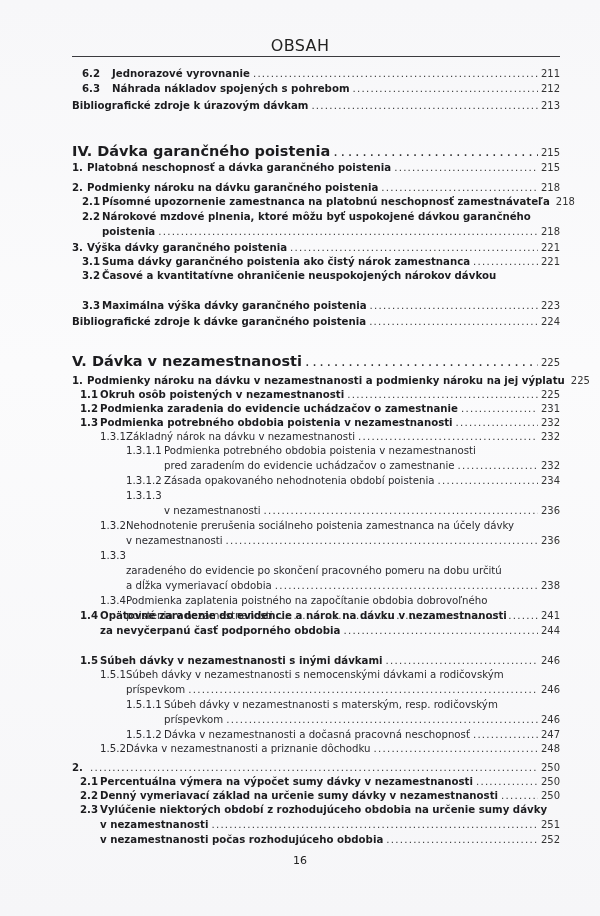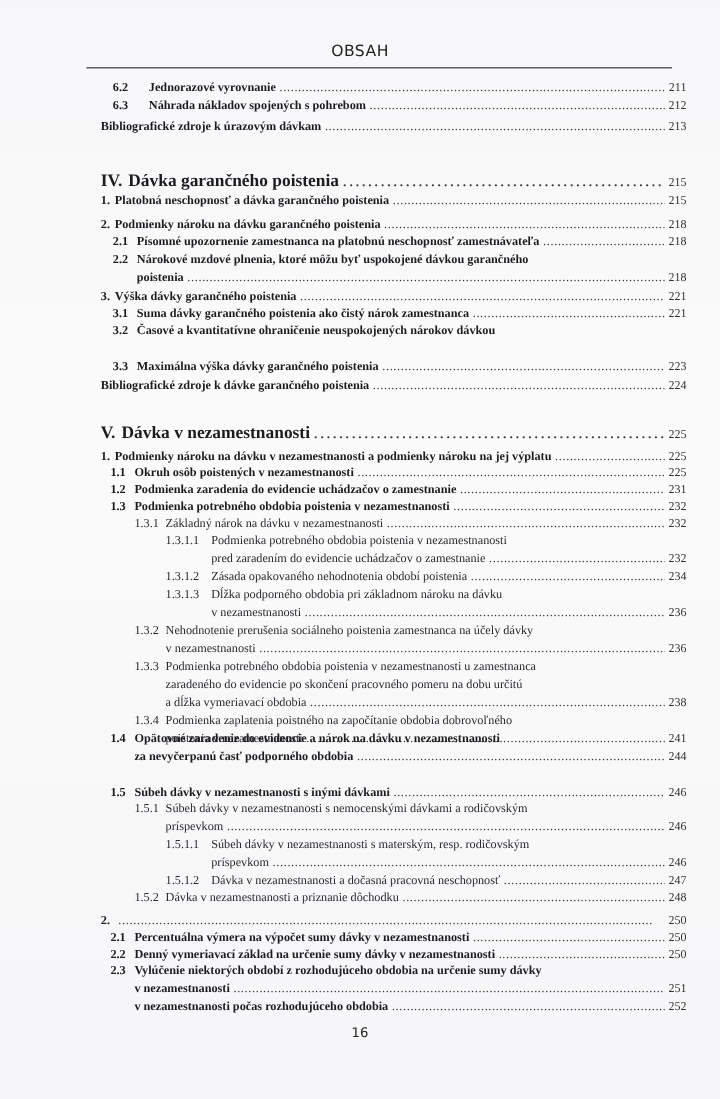--- a/index.html
+++ b/index.html
@@ -8,30 +8,30 @@
     background: #f4f4f6;
     font-family: "DejaVu Sans", sans-serif;
     color: #1c1c1f;
   }
   .page {
     position: relative; width: 600px; height: 916px;
     background: linear-gradient(180deg, #f7f7f9 0%, #fbfbfc 40%, #f6f6f8 100%);
   }
   .running-head {
     position: absolute; top: 36px; left: 0; width: 600px;
-    text-align: center; font-size: 13px; letter-spacing: 0.4px; color: #222;
+    text-align: center; font-size: 16px; letter-spacing: 0.4px; color: #222;
   }
   .head-rule {
     position: absolute; top: 56px; left: 72px; width: 488px; height: 1px;
     background: #3a3a3e;
   }
   .toc { position: absolute; top: 0; left: 0; width: 600px; }
   .entry {
-    position: absolute; left: 84px; width: 488px;
-    font-size: 10.2px; line-height: 15px; white-space: nowrap; font-family: Liberation Serif, serif;
+    position: absolute; left: 72px; width: 488px;
+    font-size: 10.2px; line-height: 15px; white-space: nowrap;
   }
   .entry .row { display: flex; align-items: baseline; }
   .entry .num { flex: 0 0 auto; }
   .entry .title { flex: 0 0 auto; }
   .entry .dots {
     flex: 1 1 auto; overflow: hidden; margin: 0 3px;
     color: #333; letter-spacing: 1.4px; font-weight: normal;
   }
   .entry .dots::before {
     content: ". . . . . . . . . . . . . . . . . . . . . . . . . . . . . . . . . . . . . . . . . . . . . . . . . . . . . . . . . . . . . . . . . . . . . . . . . . . . . . . . . . . . . . . . . . . . . . . . . . . . . . . . . . . . . . . . . . . . . . . . . . . . . . . . . . . . . . . . . . . . . . . .";
@@ -225,21 +225,20 @@
       <div class="row">
           <span class="num" style="width:38px">1.3.1.2</span>
           <span class="title">Zásada opakovaného nehodnotenia období poistenia</span>
           <span class="dots"></span>
           <span class="page-no">234</span>
         </div>
     </div>
     <div class="entry light" style="top:488px;padding-left:54px;width:434px">
       <div class="row">
           <span class="num" style="width:38px">1.3.1.3</span>
-          <span class="title">Dĺžka podporného obdobia pri základnom nároku na dávku</span>
         </div>
       <div class="row" style="padding-left:38px">
           <span class="title">v nezamestnanosti</span>
           <span class="dots"></span>
           <span class="page-no">236</span>
         </div>
     </div>
     <div class="entry light" style="top:518px;padding-left:28px;width:460px">
       <div class="row">
           <span class="num" style="width:26px">1.3.2</span>
@@ -247,21 +246,20 @@
         </div>
       <div class="row" style="padding-left:26px">
           <span class="title">v nezamestnanosti</span>
           <span class="dots"></span>
           <span class="page-no">236</span>
         </div>
     </div>
     <div class="entry light" style="top:548px;padding-left:28px;width:460px">
       <div class="row">
           <span class="num" style="width:26px">1.3.3</span>
-          <span class="title">Podmienka potrebného obdobia poistenia v nezamestnanosti u zamestnanca</span>
         </div>
       <div class="row" style="padding-left:26px">
           <span class="title">zaradeného do evidencie po skončení pracovného pomeru na dobu určitú</span>
         </div>
       <div class="row" style="padding-left:26px">
           <span class="title">a dĺžka vymeriavací obdobia</span>
           <span class="dots"></span>
           <span class="page-no">238</span>
         </div>
     </div>

